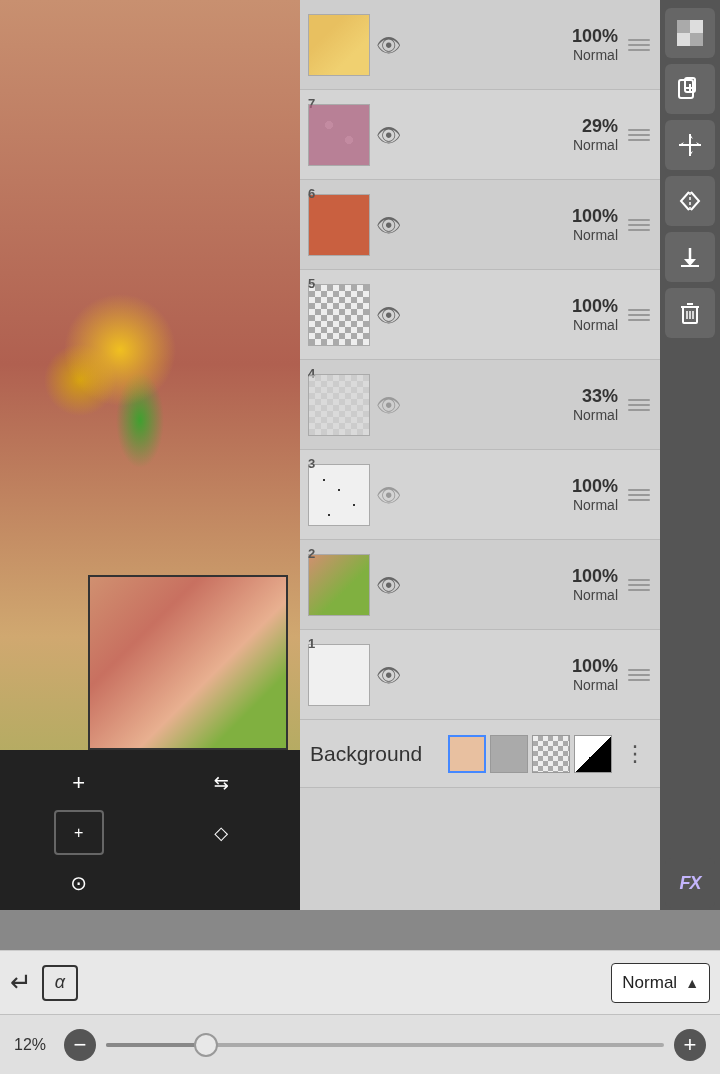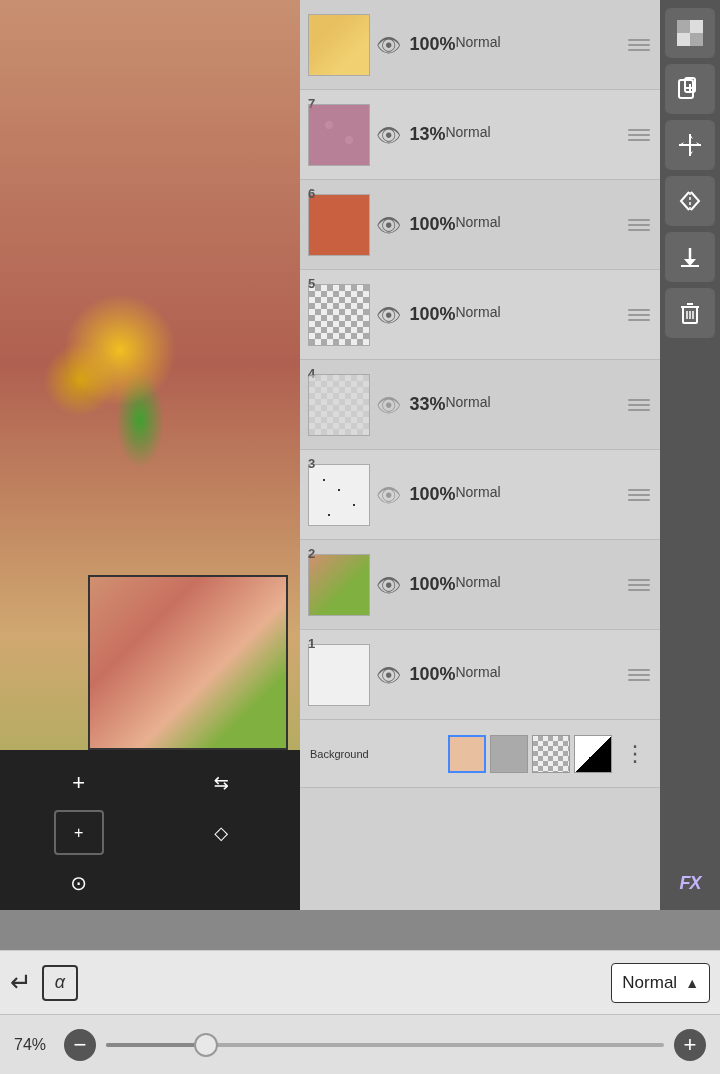--- a/index.html
+++ b/index.html
@@ -165,21 +165,22 @@
       color: #666;
       margin-right: 8px;
       cursor: pointer;
     }
     .layer-eye-hidden {
       color: #999;
     }
     .layer-info {
       flex: 1;
       display: flex;
-      flex-direction: row;
+      flex-direction: column;
+      align-items: flex-end;
       padding-right: 4px;
     }
     .layer-opacity {
       font-size: 18px;
       color: #333;
       font-weight: bold;
     }
     .layer-mode {
       font-size: 14px;
       color: #444;
@@ -201,21 +202,21 @@
     
     .background-row {
       display: flex;
       align-items: center;
       background: #d4d4d4;
       border-bottom: 1px solid #bbb;
       padding: 8px 10px;
       height: 68px;
     }
     .bg-label {
-      font-size: 11px;
+      font-size: 21px;
       color: #333;
       flex: 1;
     }
     .bg-swatch {
       width: 38px;
       height: 38px;
       border: 2px solid #4488ff;
       margin-right: 4px;
       cursor: pointer;
     }
@@ -448,21 +449,21 @@
     </div>
   </div>
 
   <div class="layer-row">
     <span class="layer-number">7</span>
     <div class="layer-thumbnail">
       <div class="layer-thumb-7"></div>
     </div>
     <div class="layer-eye">👁</div>
     <div class="layer-info">
-      <span class="layer-opacity">13%</span>
+      <span class="layer-opacity">29%</span>
       <span class="layer-mode">Normal</span>
     </div>
     <div class="layer-drag-handle">
       <div class="drag-line"></div>
       <div class="drag-line"></div>
       <div class="drag-line"></div>
     </div>
   </div>
 
   <div class="layer-row">
@@ -637,21 +638,21 @@
     <div class="undo-arrow">↵</div>
     <div class="alpha-icon">α</div>
   </div>
   <div class="blend-mode-box">
     <span class="blend-mode-label">Normal</span>
     <span class="blend-mode-arrow">▲</span>
   </div>
 </div>
 
 <div class="zoom-bar">
-  <span class="zoom-percent">74%</span>
+  <span class="zoom-percent">12%</span>
   <div class="zoom-minus">
     <span>−</span>
   </div>
   <div class="zoom-track">
     <div class="zoom-fill"></div>
     <div class="zoom-thumb"></div>
   </div>
   <div class="zoom-plus">
     <span>+</span>
   </div>

